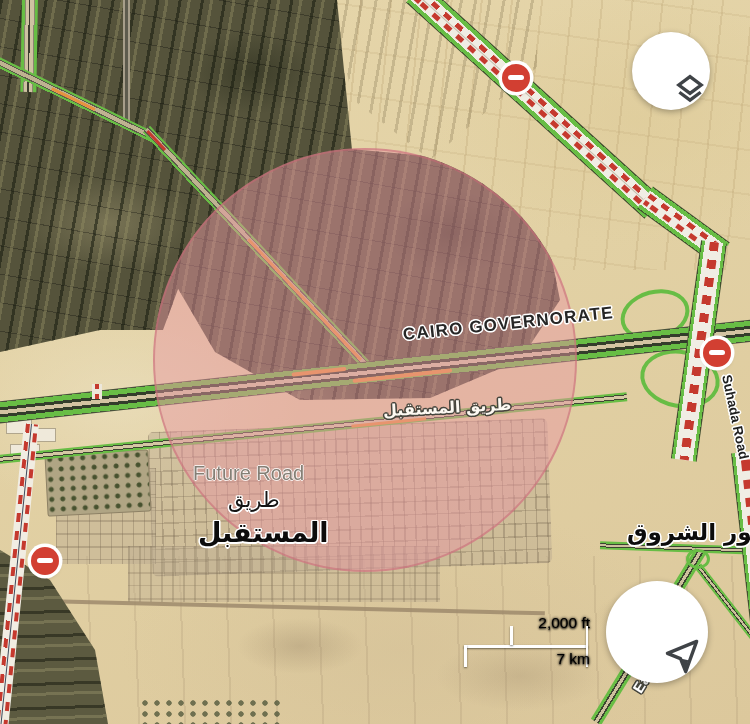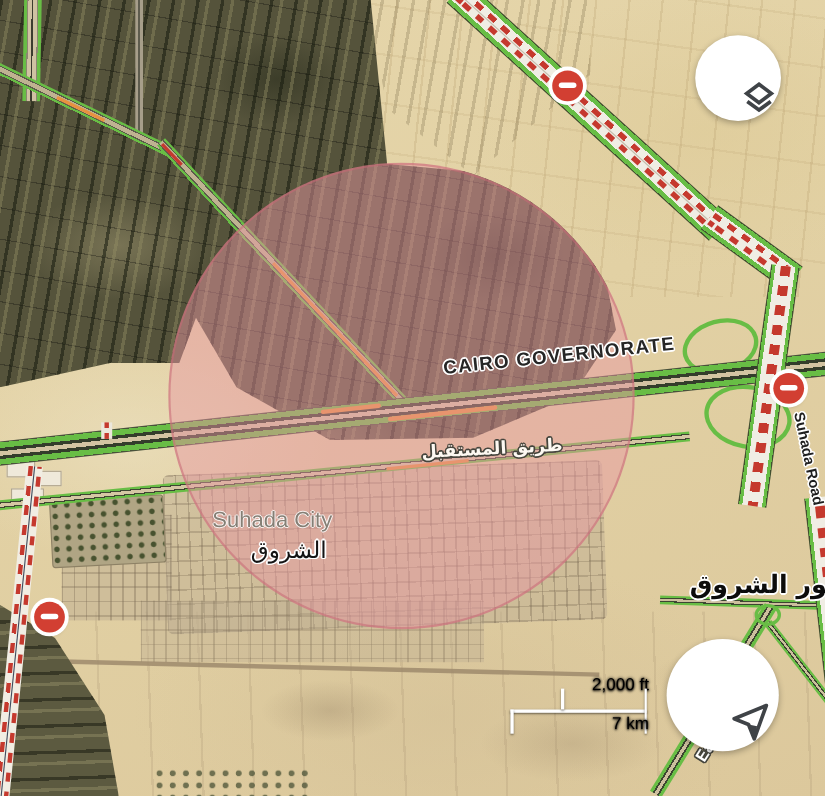--- a/index.html
+++ b/index.html
@@ -205,22 +205,23 @@
   <div class="v1 vroad">
     <div class="seg dashv" style="left:8.5px;top:0;width:9px;height:220px;"></div>
   </div>
   <div class="v2 vroad">
     <div class="seg dashv" style="left:8.5px;top:0;width:9px;height:200px;background-position-y:10px;"></div>
   </div>
 
   <div class="pink"></div>
 
   <div class="lbl gov halo-w">CAIRO GOVERNORATE</div>
-  <div class="lbl fcity halo-soft">Suhada City</div>
-  <div class="lbl ar1 ar halo-w">الشروق</div>
+  <div class="lbl fcity halo-soft">Future Road</div>
+  <div class="lbl ar1 ar halo-w">طريق</div>
+  <div class="lbl ar2 ar halo-w">المستقبل</div>
   <div class="lbl froad ar halo-k">طريق المستقبل</div>
   <div class="lbl nour ar halo-w">نور الشروق</div>
   <div class="lbl suhada halo-w">Suhada Road</div>
   <div class="lbl ea halo-k">Ea</div>
 
   <div class="noentry" style="left:502px;top:64px;"></div>
   <div class="noentry" style="left:703px;top:339px;"></div>
   <div class="noentry" style="left:31px;top:547px;"></div>
 
   <div class="scale">

